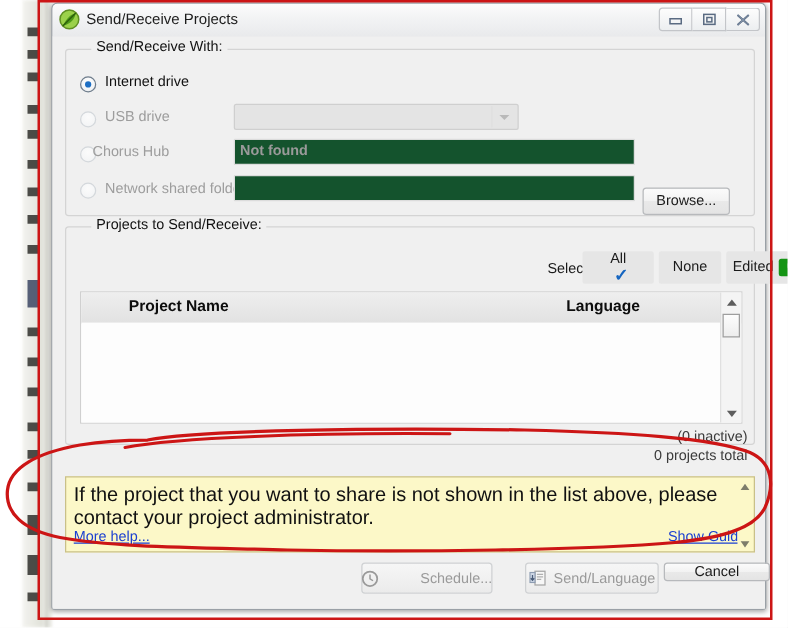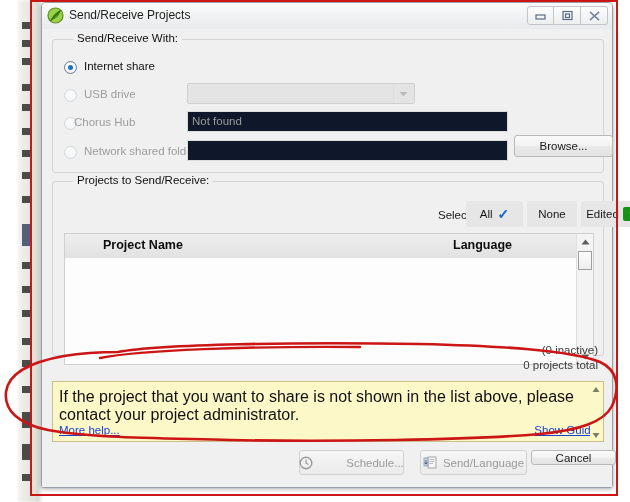--- a/index.html
+++ b/index.html
@@ -167,26 +167,27 @@
     background: #1d6fc4;
   }
   .radio.off {
     border-color: #d4d8dc;
     background: radial-gradient(circle at 50% 35%, #fbfbfb 0%, #f4f5f6 70%, #ececec 100%);
   }
 
   .textbox {
     position: absolute;
     border: 1px solid #dcdcdc;
-    background: #0f172a;
+    background: #14532d;
     box-sizing: border-box;
     font-size: 11.5px;
     color: #9a9a9a;
     padding: 3px 4px 0 4px;
     border-radius: 1px;
+    font-weight: bold;
   }
   .combobox {
     position: absolute;
     border: 1px solid #cfcfcf;
     background: #e4e4e4;
     box-sizing: border-box;
     border-radius: 2px;
   }
   .combo-arrow {
     position: absolute;
@@ -398,57 +399,57 @@
       </div>
     </div>
 
     <div class="dlg-body">
 
       <div class="groupbox" style="left:10px; top:10px; width:552px; height:134px;">
         <span class="gb-title">Send/Receive With:</span>
       </div>
 
       <span class="radio on" style="left:22px; top:32px;"></span>
-      <span class="row-label" style="left:42px; top:31px;">Internet share</span>
+      <span class="row-label" style="left:42px; top:31px;">Internet drive</span>
 
       <span class="radio off" style="left:22px; top:60px;"></span>
       <span class="row-label disabled" style="left:42px; top:59px;">USB drive</span>
       <div class="combobox" style="left:145px; top:54px; width:228px; height:21px;">
         <span class="combo-arrow">
           <svg width="9" height="6" viewBox="0 0 9 6">
               <path d="M0.5 1 L4.5 5 L8.5 1 Z" fill="#b9b9b9"></path>
             </svg>
         </span>
       </div>
 
       <span class="radio off" style="left:22px; top:88px;"></span>
       <span class="row-label disabled" style="left:32px; top:87px;">Chorus Hub</span>
       <div class="textbox" style="left:145px; top:82px; width:321px; height:21px;">Not found</div>
 
       <span class="radio off" style="left:22px; top:117px;"></span>
       <span class="row-label disabled" style="left:42px; top:116px;">Network shared folder</span>
       <div class="textbox" style="left:145px; top:111px; width:321px; height:21px;"></div>
-      <div class="btn" style="left:472px; top:106px; width:99px; height:22px;">Browse...</div>
+      <div class="btn" style="left:472px; top:121px; width:70px; height:22px;">Browse...</div>
 
       <div class="groupbox" style="left:10px; top:152px; width:552px; height:175px;">
         <span class="gb-title">Projects to Send/Receive:</span>
       </div>
 
       <span class="select-label" style="left:384px; top:180px;">Select:</span>
-      <div class="btn flat" style="left:424px; top:172px; width:57px; height:26px;">
+      <div class="btn flat" style="left:424px; top:172px; width:57px; height:26px;flex-direction:column;">
         <span>All</span>
         <span class="check">✓</span>
       </div>
       <div class="btn flat" style="left:485px; top:172px; width:50px; height:26px;">None</div>
       <div class="btn flat" style="left:539px; top:172px; width:66px; height:26px; left:539px;">
         <span>Edited</span>
         <span class="badge">0</span>
       </div>
 
-      <div class="listbox" style="left:22px; top:204px; width:530px; height:132px;text-decoration:underline;">
+      <div class="listbox" style="left:22px; top:204px; width:530px; height:106px;text-decoration:underline;">
         <div class="list-header">
           <span class="col-h" style="left:38px;">Project Name</span>
           <span class="col-h" style="left:388px;">Language</span>
         </div>
         <div class="list-body"></div>
         <div class="vscroll">
           <span class="vs-arrow vs-up">
             <svg width="9" height="6" viewBox="0 0 9 6">
                 <path d="M4.5 0.5 L8.5 5.5 L0.5 5.5 Z" fill="#5d5d5d"></path>
               </svg>
@@ -470,21 +471,21 @@
         <span class="link" style="left:6px; bottom:5px;">More help...</span>
         <span class="link" style="right:6px; bottom:5px;">Show Guide</span>
         <span class="notice-scroll">
           <svg width="12" height="59" viewBox="0 0 12 59">
             <path d="M6 4 L9.5 9 L2.5 9 Z" fill="#7d7d6a"></path>
             <path d="M6 55 L2.5 50 L9.5 50 Z" fill="#7d7d6a"></path>
           </svg>
         </span>
       </div>
 
-      <div class="btn disabled" style="left:257px; top:421px; width:105px; height:25px;gap:28px;">
+      <div class="btn disabled" style="left:247px; top:421px; width:105px; height:25px;gap:28px;">
         <span style="margin-right:5px; display:flex;">
           <svg width="14" height="14" viewBox="0 0 14 14">
             <circle cx="7" cy="7" r="5.8" fill="none" stroke="#9a9a9a" stroke-width="1.4"></circle>
             <path d="M7 3.6 L7 7 L9.4 8.6" stroke="#9a9a9a" stroke-width="1.2" fill="none"></path>
           </svg>
         </span>
         <span>Schedule...</span>
       </div>
 
       <div class="btn disabled" style="left:378px; top:421px; width:107px; height:25px;">

